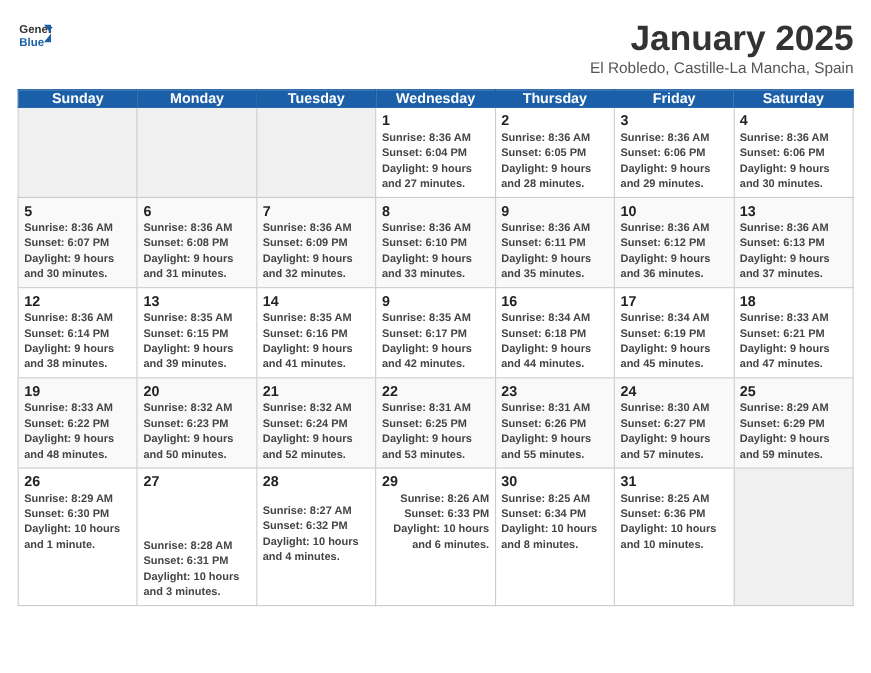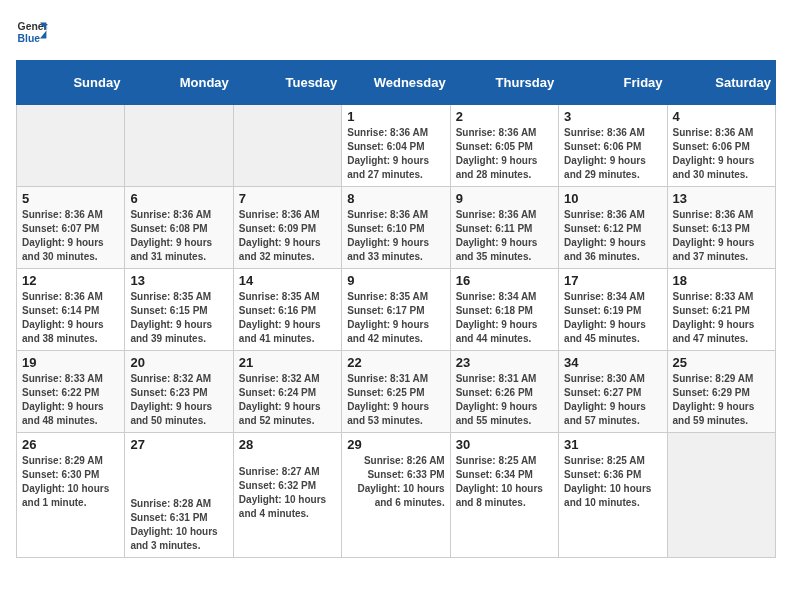--- a/index.html
+++ b/index.html
@@ -38,23 +38,23 @@
       color: #555;
     }
     .calendar {
       width: 100%;
       border-collapse: collapse;
       border: 1px solid #ccc;
     }
     .calendar th {
       background-color: #1a5fa8;
       color: #fff;
-      padding: 14px 4px;
+      padding: 0 4px;
       font-size: 13px;
-      text-align: right;
+      text-align: center;
       border: 1px solid #1a5fa8;
     }
     .calendar td {
       vertical-align: top;
       border: 1px solid #ccc;
       padding: 4px 5px;
       width: 108px;
       min-height: 80px;
       font-size: 10.5px;
       color: #333;
@@ -82,20 +82,24 @@
 </head>
 <body>
 
 <div class="header">
   <div class="logo">
     <svg class="logo-icon" viewBox="0 0 40 40">
       <text x="2" y="18" font-size="13" font-weight="bold" fill="#333">General</text>
       <text x="2" y="32" font-size="13" font-weight="bold" fill="#1a5fa8">Blue</text>
       <polygon points="30,8 38,18 30,28 38,28 38,8" fill="#1a5fa8"></polygon>
     </svg>
+  </div>
+  <div class="title-block">
+    <div class="month-title">January 2025</div>
+    <div class="location">El Robledo, Castille-La Mancha, Spain</div>
   </div>
 </div>
 
 <table class="calendar">
   <thead>
     <tr>
     <th>Sunday</th>
         <th>Monday</th>
         <th>Tuesday</th>
         <th>Wednesday</th>
@@ -270,21 +274,21 @@
 and 53 minutes.</div>
         </td>
         <td>
           <div class="day-number">23</div>
           <div class="day-info" style="white-space: pre-line;">Sunrise: 8:31 AM
 Sunset: 6:26 PM
 Daylight: 9 hours
 and 55 minutes.</div>
         </td>
         <td>
-          <div class="day-number">34</div>
+          <div class="day-number">24</div>
           <div class="day-info" style="white-space: pre-line;">Sunrise: 8:30 AM
 Sunset: 6:27 PM
 Daylight: 9 hours
 and 57 minutes.</div>
         </td>
         <td>
           <div class="day-number">25</div>
           <div class="day-info" style="white-space: pre-line;">Sunrise: 8:29 AM
 Sunset: 6:29 PM
 Daylight: 9 hours

